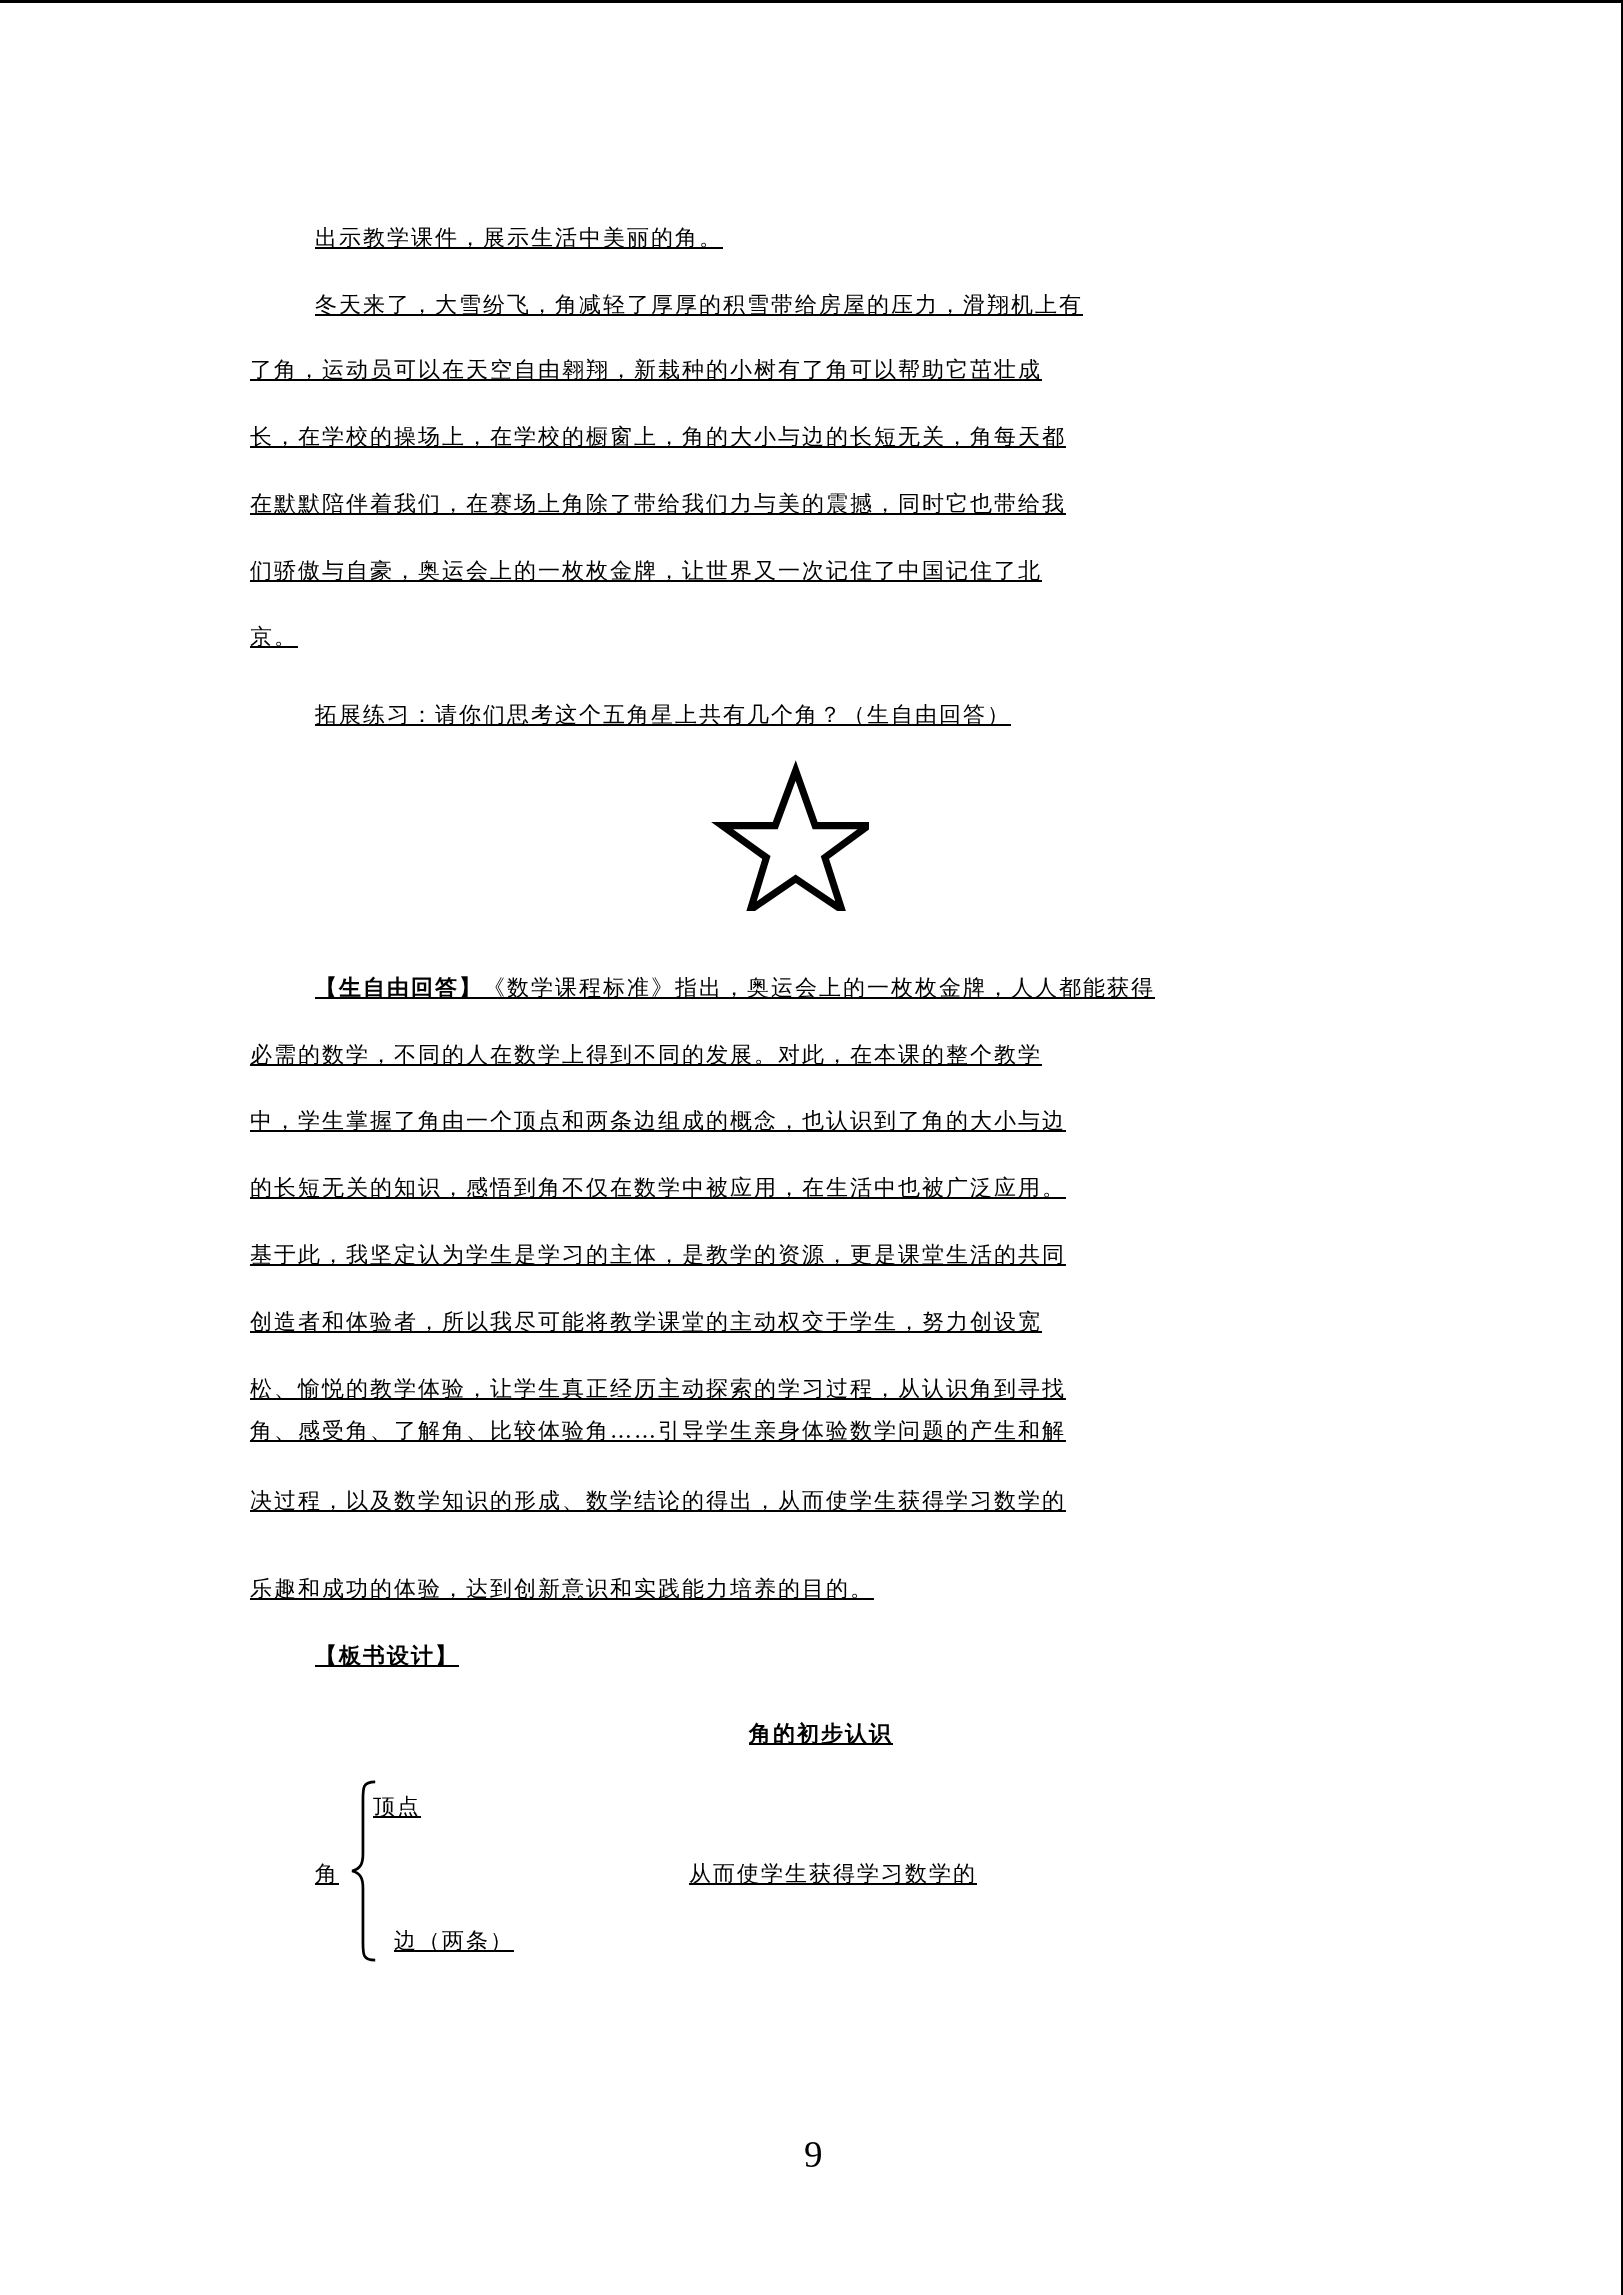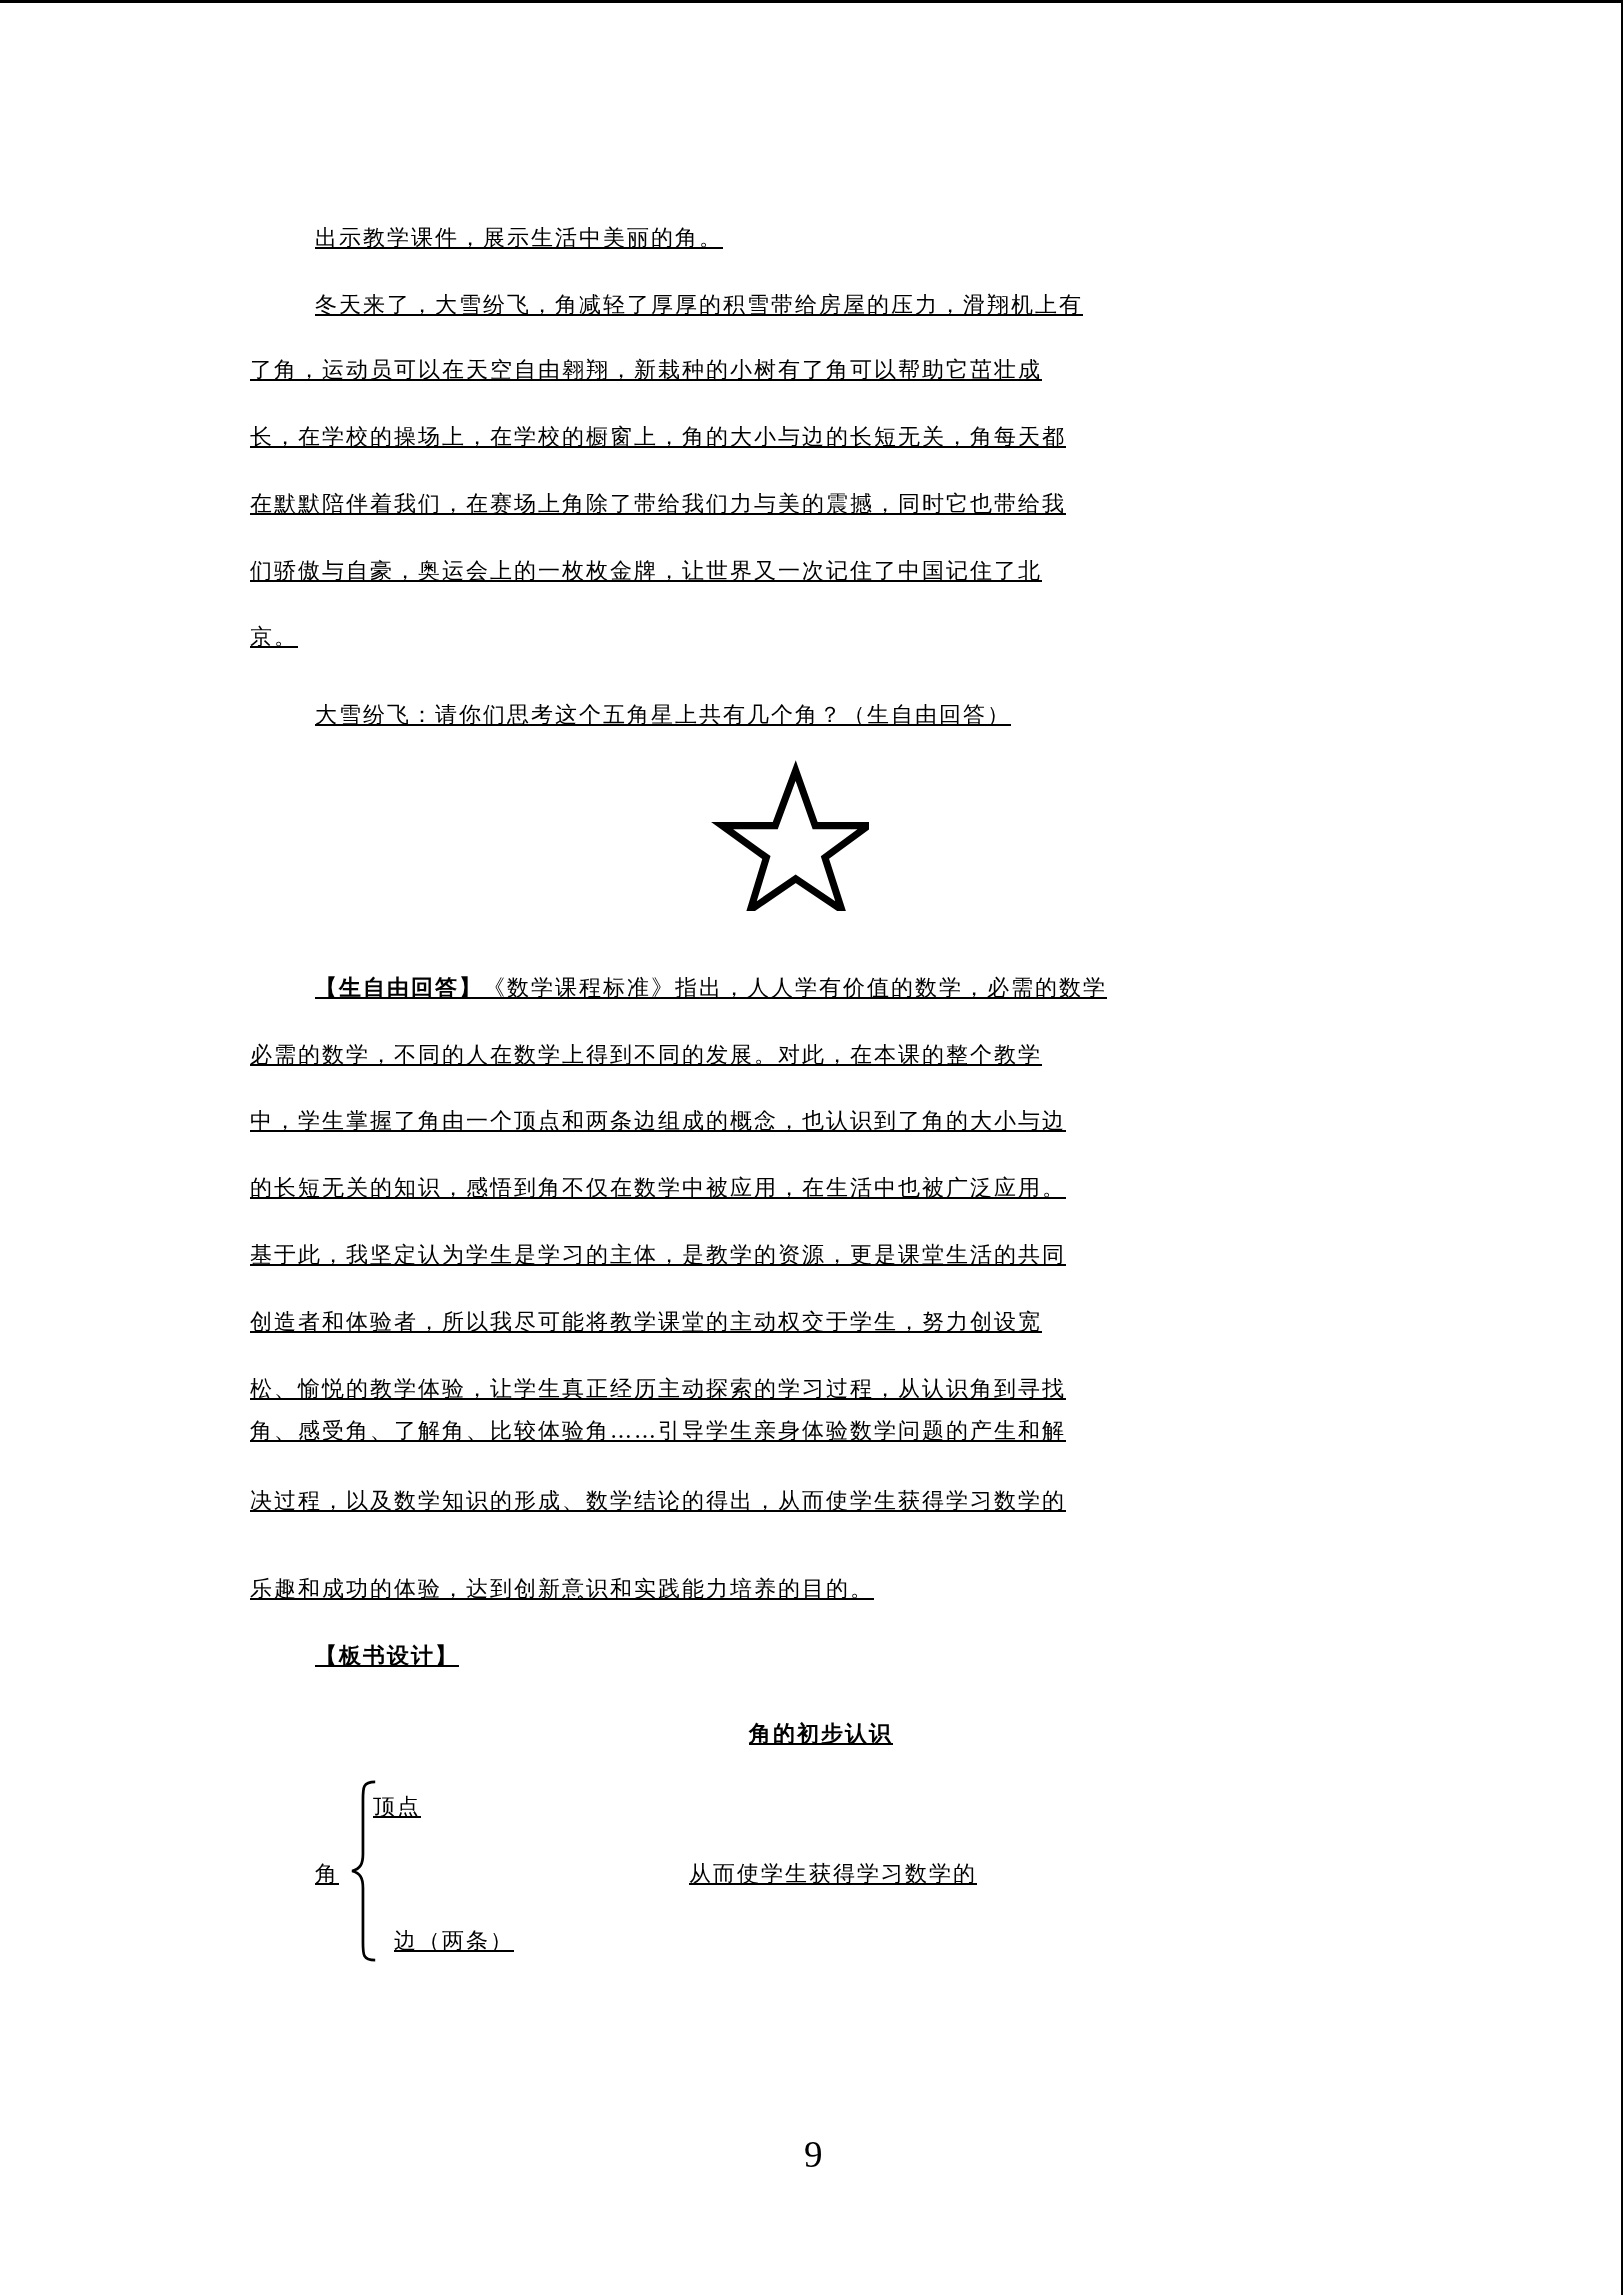--- a/index.html
+++ b/index.html
@@ -20,28 +20,28 @@
 <div class="top-border"></div>
 <div class="right-border"></div>
 
 <div class="line indent" style="top:217px">出示教学课件，展示生活中美丽的角。</div>
 <div class="line indent" style="top:284px">冬天来了，大雪纷飞，角减轻了厚厚的积雪带给房屋的压力，滑翔机上有</div>
 <div class="line" style="top:349px">了角，运动员可以在天空自由翱翔，新栽种的小树有了角可以帮助它茁壮成</div>
 <div class="line" style="top:416px">长，在学校的操场上，在学校的橱窗上，角的大小与边的长短无关，角每天都</div>
 <div class="line" style="top:483px">在默默陪伴着我们，在赛场上角除了带给我们力与美的震撼，同时它也带给我</div>
 <div class="line" style="top:550px">们骄傲与自豪，奥运会上的一枚枚金牌，让世界又一次记住了中国记住了北</div>
 <div class="line" style="top:616px">京。</div>
-<div class="line indent" style="top:694px">大雪纷飞：请你们思考这个五角星上共有几个角？（生自由回答）</div>
+<div class="line indent" style="top:694px">拓展练习：请你们思考这个五角星上共有几个角？（生自由回答）</div>
 
 <svg class="star" viewBox="0 0 280 240">
   <polygon points="133,28 155,90 215,90 166,126 185,185 133,150 82,185 100,126 50,90 110,90" fill="none" stroke="#000" stroke-width="8" stroke-linejoin="miter" transform="translate(-133,-28) scale(1.3) translate(102,20)"></polygon>
 </svg>
 
 <div class="line indent" style="top:967px">
-  <span class="bold">【生自由回答】</span><span>《数学课程标准》指出，人人学有价值的数学，必需的数学</span>
+  <span class="bold">【生自由回答】</span><span>《数学课程标准》指出，奥运会上的一枚枚金牌，人人都能获得</span>
 </div>
 <div class="line" style="top:1034px">必需的数学，不同的人在数学上得到不同的发展。对此，在本课的整个教学</div>
 <div class="line" style="top:1100px">中，学生掌握了角由一个顶点和两条边组成的概念，也认识到了角的大小与边</div>
 <div class="line" style="top:1167px">的长短无关的知识，感悟到角不仅在数学中被应用，在生活中也被广泛应用。</div>
 <div class="line" style="top:1234px">基于此，我坚定认为学生是学习的主体，是教学的资源，更是课堂生活的共同</div>
 <div class="line" style="top:1301px">创造者和体验者，所以我尽可能将教学课堂的主动权交于学生，努力创设宽</div>
 <div class="line" style="top:1368px">松、愉悦的教学体验，让学生真正经历主动探索的学习过程，从认识角到寻找</div>
 <div class="line" style="top:1410px">角、感受角、了解角、比较体验角……引导学生亲身体验数学问题的产生和解</div>
 <div class="line" style="top:1480px">决过程，以及数学知识的形成、数学结论的得出，从而使学生获得学习数学的</div>
 <div class="line" style="top:1568px">乐趣和成功的体验，达到创新意识和实践能力培养的目的。</div>

